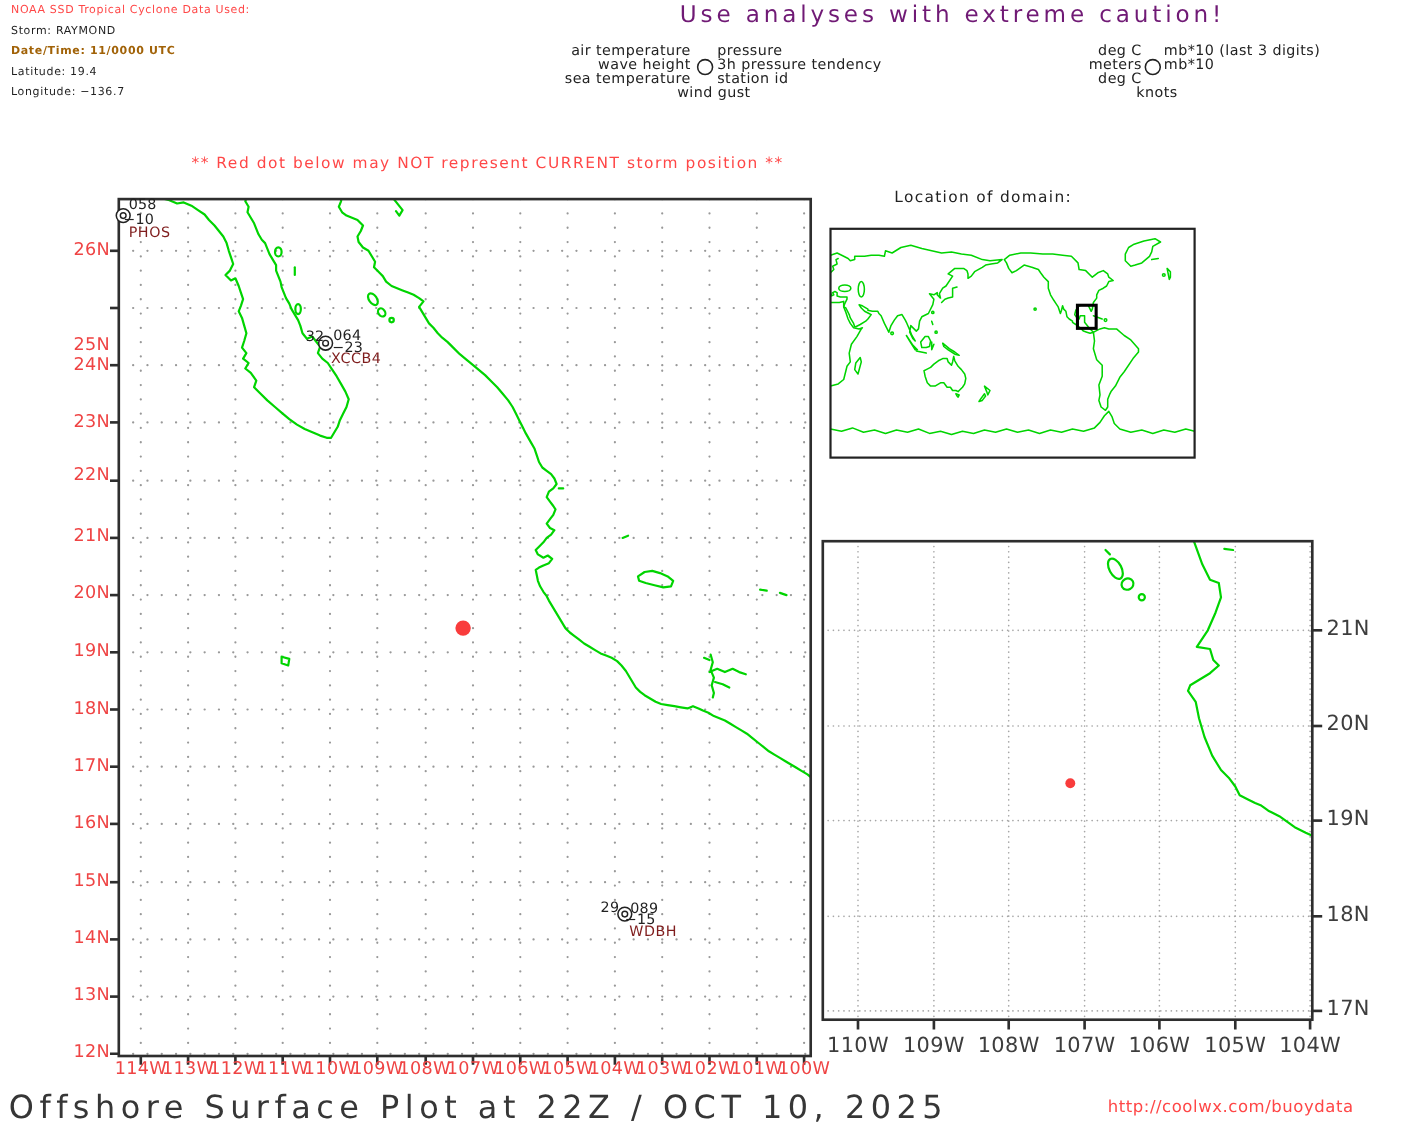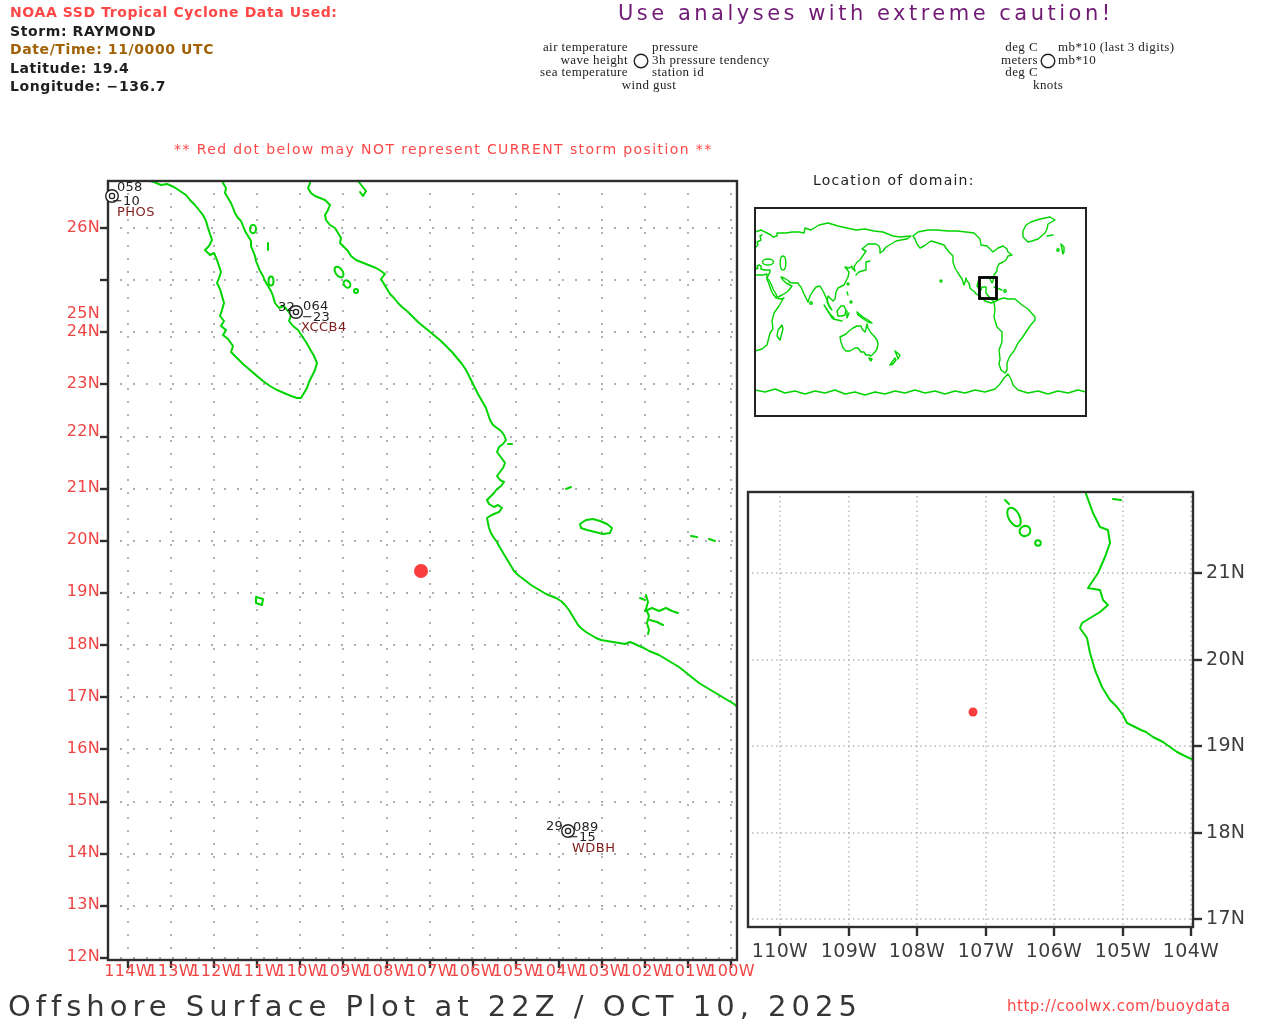--- a/index.html
+++ b/index.html
@@ -2,23 +2,23 @@
 <html><head>
 <meta charset="utf-8">
 <style>
   html,body{margin:0;padding:0;background:#ffffff;}
   #root{position:relative;width:1280px;height:1024px;background:#fff;overflow:hidden;
         font-family:"DejaVu Sans","Liberation Sans",sans-serif;}
   #gfx{position:absolute;left:0;top:0;z-index:1;}
   .lbl{position:absolute;z-index:2;white-space:nowrap;color:#1f1f1f;line-height:1.05;}
   .red{color:#ff4747;}
   .red-bold{color:#a16207;font-weight:bold;}
-  .info{font-size:14px;letter-spacing:0.6px;font-weight:bold;}
+  .info{font-size:10px;letter-spacing:0.6px;}
   .caution{font-size:21px;letter-spacing:3.5px;color:#701a75;}
-  .legend{font-size:13px;letter-spacing:0.4px;color:#222;font-family:Liberation Serif, serif;}
+  .legend{font-size:13px;letter-spacing:0.4px;color:#222;}
   .ra{text-align:right;}
   .ctr{text-align:center;}
   .warning{font-size:14px;letter-spacing:1.4px;color:#ff4747;}
   .map-title{font-size:14px;letter-spacing:1.2px;color:#222;}
   .axis-main{font-size:16px;color:#ef4444;letter-spacing:0.3px;}
   .axis-inset{font-size:19px;color:#3d3d3d;letter-spacing:0.3px;}
   .stn{font-size:13px;color:#222;letter-spacing:0.2px;}
   .stn-id{font-size:13px;color:#7f1d1d;letter-spacing:0.5px;}
   .footer-title{font-size:29px;letter-spacing:5px;color:#363636;}
   .footer-url{font-size:15px;letter-spacing:0.5px;color:#ff4747;}

